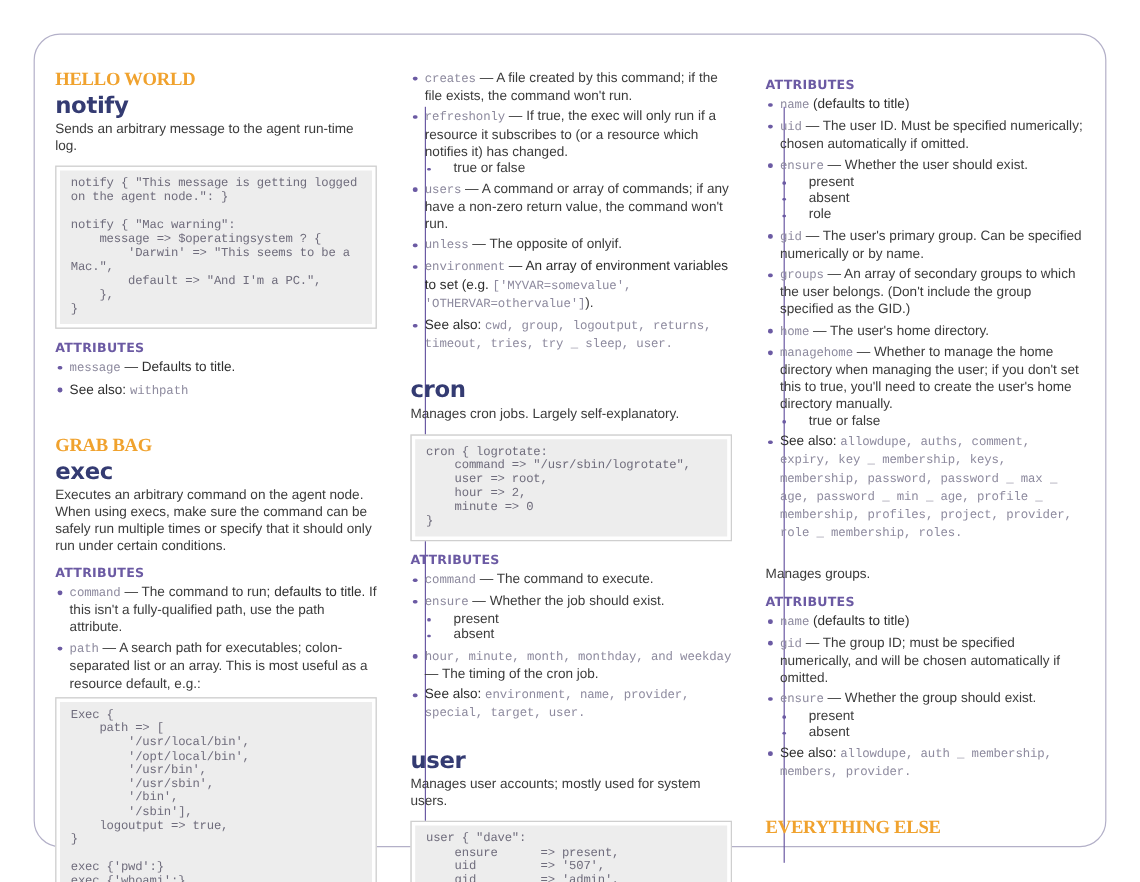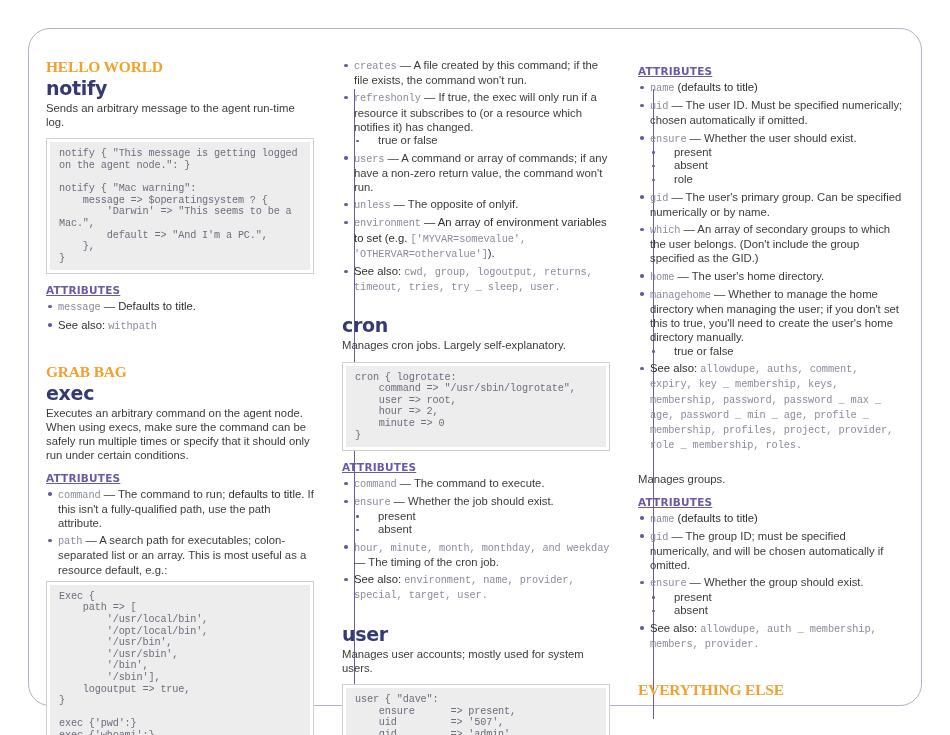--- a/index.html
+++ b/index.html
@@ -64,21 +64,20 @@
     color:#3b3b3b;
   }
   h3.attrs{
     font-family:"DejaVu Sans", sans-serif;
     font-size:10.5px;
     font-weight:bold;
     color:#6b5aa3;
     letter-spacing:0.2px;
     margin:7px 0 3px 0;
     text-transform:uppercase;
-    text-decoration:underline;
   }
   ul.attrlist{
     margin:0 0 4px 0;
     padding:0;
     list-style:none;
   }
   ul.attrlist > li{
     position:relative;
     padding-left:12px;
     font-size:11.3px;
@@ -268,21 +267,21 @@
       <li><code class="mono">name</code><b class="bold"> (defaults to title)</b></li>
       <li><code class="mono">uid</code><span> — The user ID. Must be specified numerically; chosen automatically if omitted.</span></li>
       <li><code class="mono">ensure</code><span> — Whether the user should exist.</span>
         <ul class="sublist">
           <li>present</li>
           <li>absent</li>
           <li>role</li>
         </ul>
       </li>
       <li><code class="mono">gid</code><span> — The user's primary group. Can be specified numerically or by name.</span></li>
-      <li><code class="mono">which</code><span> — An array of secondary groups to which the user belongs. (Don't include the group specified as the GID.)</span></li>
+      <li><code class="mono">groups</code><span> — An array of secondary groups to which the user belongs. (Don't include the group specified as the GID.)</span></li>
       <li><code class="mono">home</code><span> — The user's home directory.</span></li>
       <li><code class="mono">managehome</code><span> — Whether to manage the home directory when managing the user; if you don't set this to true, you'll need to create the user's home directory manually.</span>
         <ul class="sublist">
           <li>true or false</li>
         </ul>
       </li>
       <li><b class="bold">See also:</b> <code class="mono">allowdupe, auths, comment, expiry, key _ membership, keys, membership, password, password _ max _ age, password _ min _ age, profile _ membership, profiles, project, provider, role _ membership, roles.</code></li>
     </ul>
 
     <div class="spacer-md"></div>

